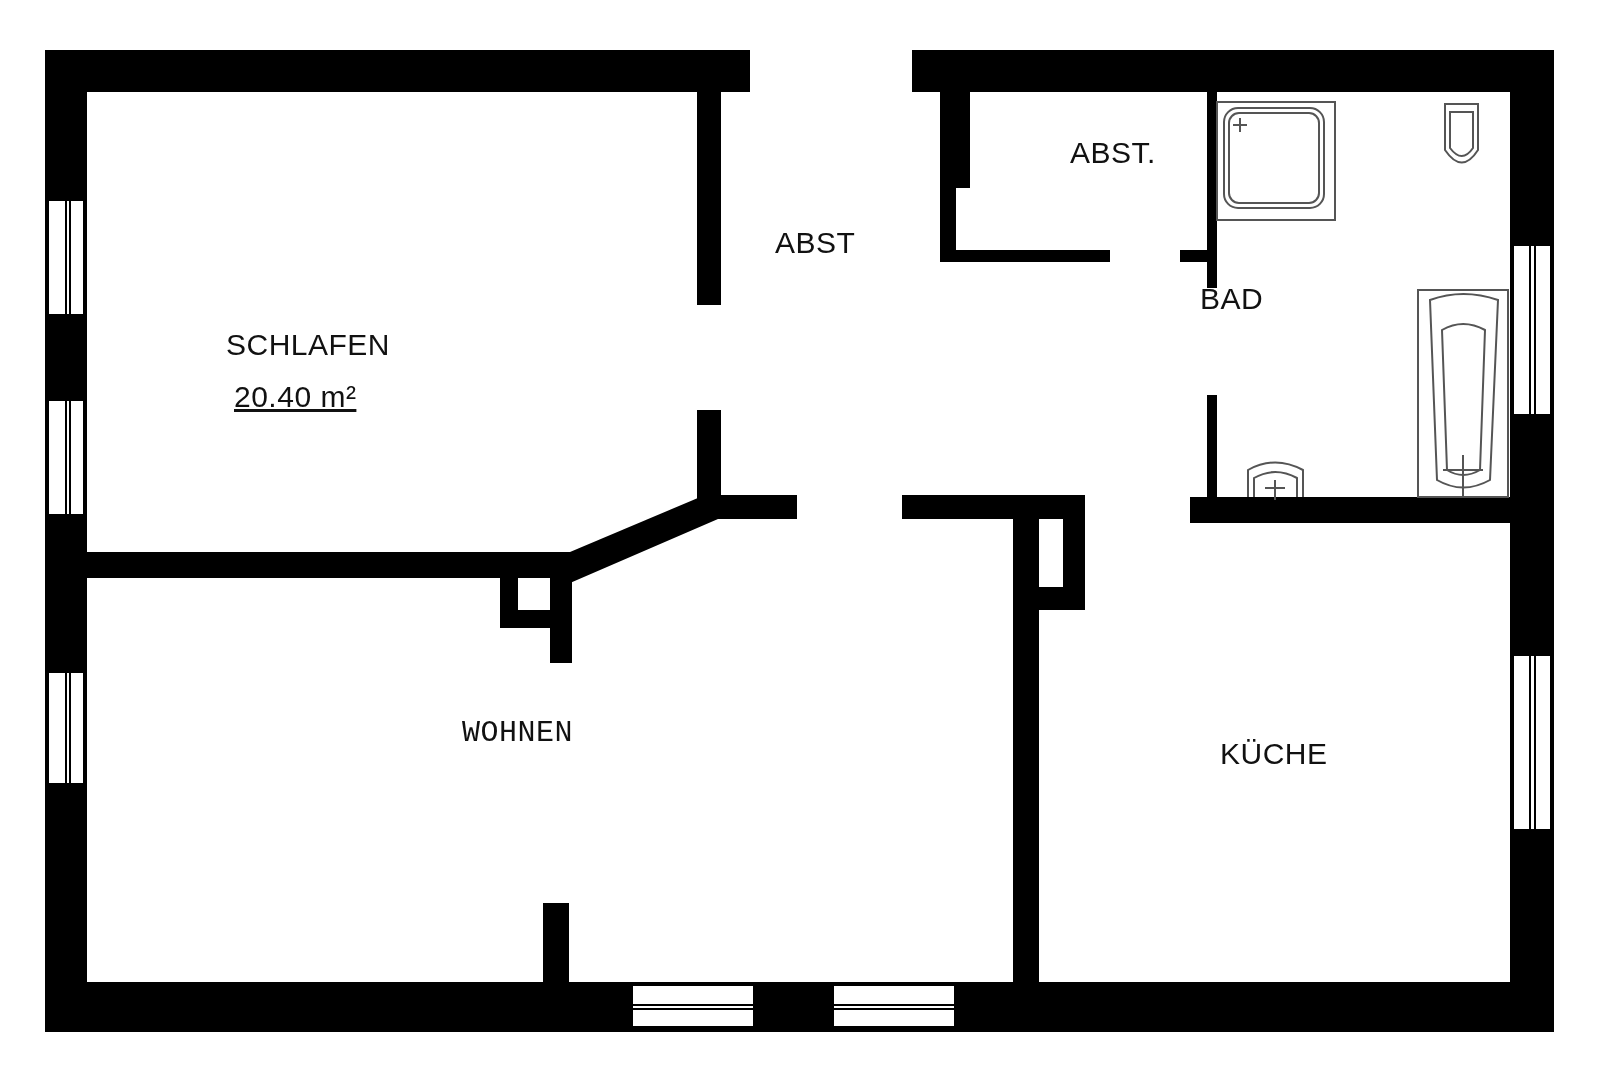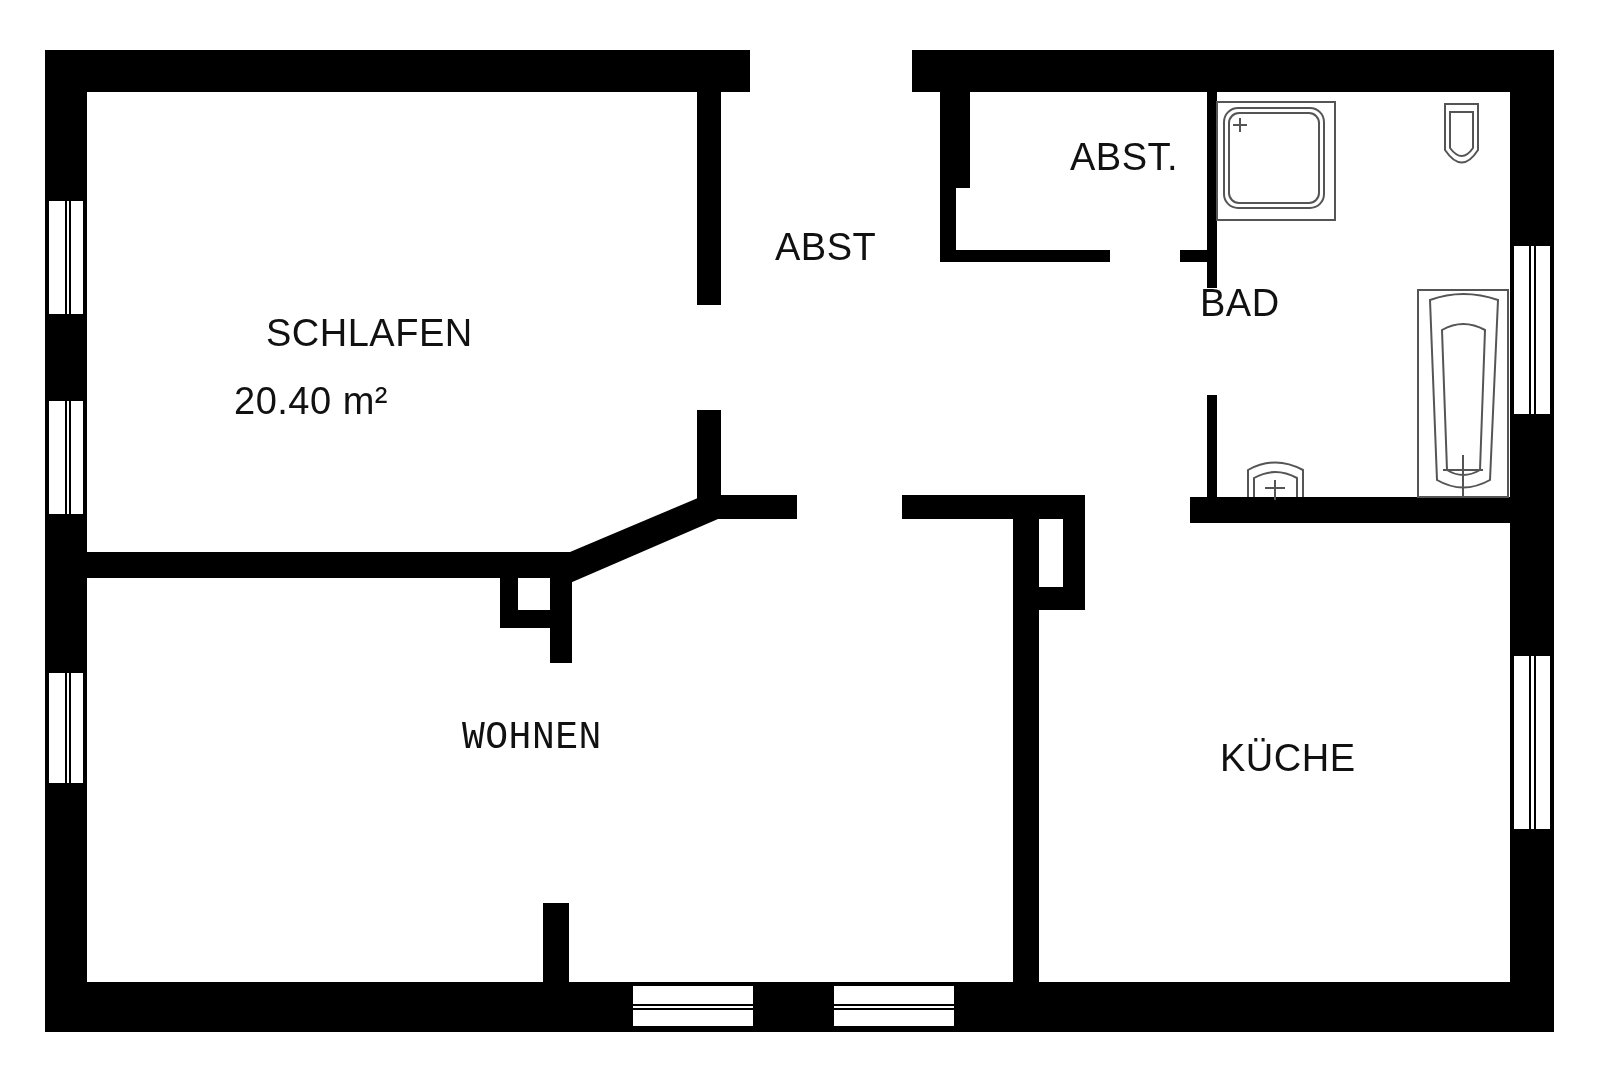--- a/index.html
+++ b/index.html
@@ -1,18 +1,18 @@
 <!DOCTYPE html>
 <html><head>
 <meta charset="utf-8">
 <style>
   html, body { margin:0; padding:0; background:#ffffff; }
   body { width:1600px; height:1080px; position:relative; overflow:hidden; font-family:"Liberation Sans", sans-serif; }
   svg.plan { position:absolute; left:0; top:0; }
-  .label { position:absolute; color:#111; font-size:38px; letter-spacing:0.5px; white-space:nowrap; font-family:"Liberation Sans", sans-serif; }
+  .label { position:absolute; color:#111; font-size:30px; letter-spacing:0.5px; white-space:nowrap; font-family:"Liberation Sans", sans-serif; }
 </style>
 </head>
 <body>
 
 <svg class="plan" width="1600" height="1080" viewBox="0 0 1600 1080" xmlns="http://www.w3.org/2000/svg">
   <g fill="#000">
 
     <rect x="45" y="50" width="705" height="42"></rect>
     <rect x="912" y="50" width="642" height="42"></rect>
     <rect x="45" y="50" width="42" height="982"></rect>
@@ -95,19 +95,19 @@
     </g>
     <g>
       <path d="M1248 497 L1248 470 Q1275 455 1303 470 L1303 497"></path>
       <path d="M1254 497 L1254 478 Q1275 466 1297 478 L1297 497"></path>
       <line x1="1275" y1="480" x2="1275" y2="500"></line>
         <line x1="1265" y1="488" x2="1285" y2="488"></line>
     </g>
   </g>
 </svg>
 
-<div class="label" style="left:226px;top:312px;margin-left:40px;">SCHLAFEN</div>
-<div class="label" style="left:234px;top:380px;">20.40 m²</div>
+<div class="label" style="left:226px;top:328px;">SCHLAFEN</div>
+<div class="label" style="left:234px;top:380px;text-decoration:underline;">20.40 m²</div>
 <div class="label" style="left:775px;top:226px;">ABST</div>
 <div class="label" style="left:1070px;top:136px;">ABST.</div>
 <div class="label" style="left:1200px;top:282px;">BAD</div>
 <div class="label" style="left:462px;top:716px;font-family:Liberation Mono, monospace;">WOHNEN</div>
 <div class="label" style="left:1220px;top:737px;">KÜCHE</div>
 
 </body></html>

